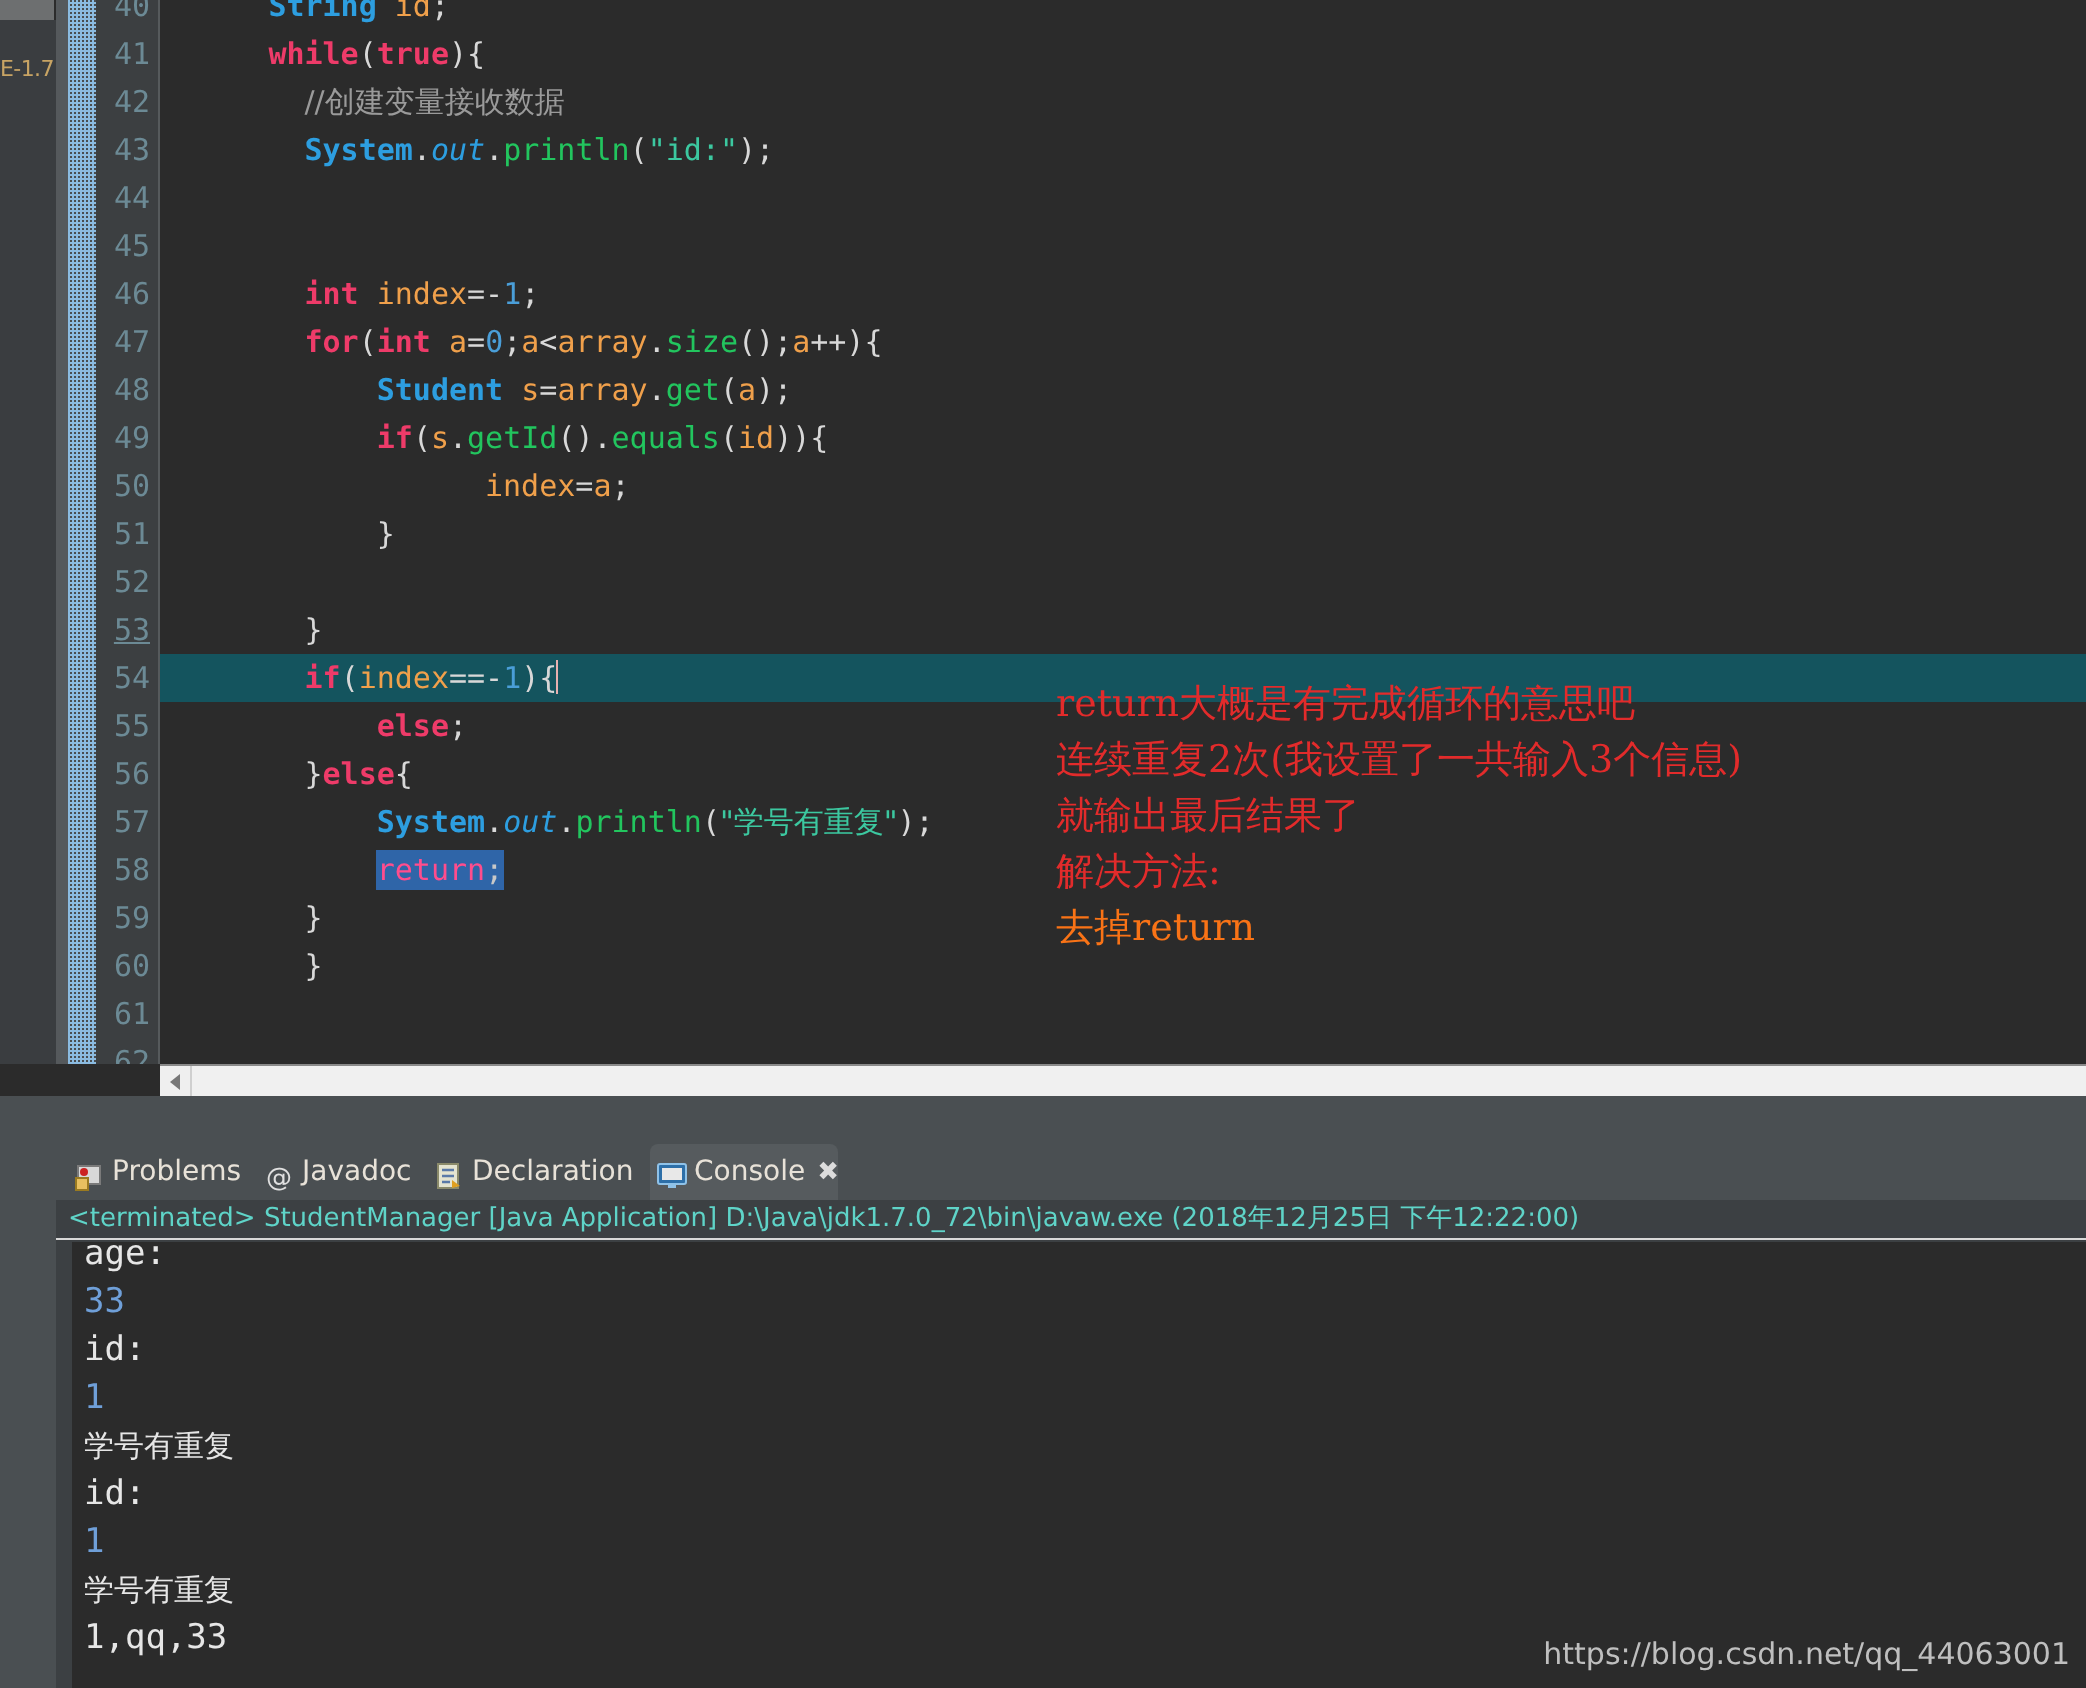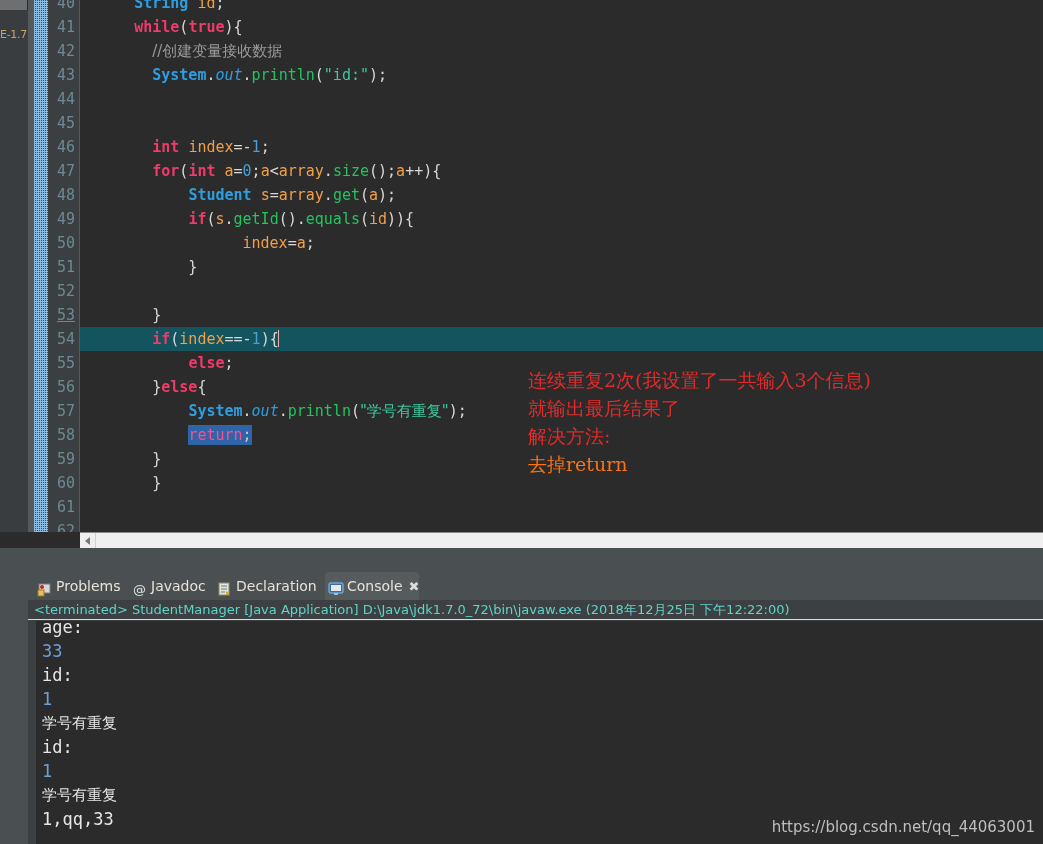--- a/index.html
+++ b/index.html
@@ -234,20 +234,21 @@
         <div class="cl" style="top: 327px;"><span class="pun">        </span><span class="kw">if</span><span class="pun">(</span><span class="var">index</span><span class="pun">==-</span><span class="num">1</span><span class="pun">){</span><span class="caret"></span></div>
         <div class="cl" style="top: 351px;"><span class="pun">            </span><span class="kw">else</span><span class="pun">;</span></div>
         <div class="cl" style="top: 375px;"><span class="pun">        }</span><span class="kw">else</span><span class="pun">{</span></div>
         <div class="cl" style="top: 399px;"><span class="pun">            </span><span class="stat">System</span><span class="pun">.</span><span class="fld">out</span><span class="pun">.</span><span class="mth">println</span><span class="pun">(</span><span class="str chs">"学号有重复"</span><span class="pun">);</span></div>
         <div class="cl" style="top: 423px;"><span class="pun">            </span><span class="sel-return">return<span class="semi">;</span></span></div>
         <div class="cl" style="top: 447px;"><span class="pun">        }</span></div>
         <div class="cl" style="top: 471px;"><span class="pun">        }</span></div>
         <div class="cl" style="top: 495px;"></div>
         <div class="cl" style="top: 519px;"></div>
         <div class="cl" style="top: 543px;"><span class="pun">        </span><span class="stat">System</span><span class="pun">.</span><span class="fld">out</span><span class="pun">.</span><span class="mth">println</span><span class="pun">(</span><span class="str">"name:"</span><span class="pun">);</span></div>
+        <div class="annot" style="left: 448px; top: 337.8px; color: rgb(226, 43, 43);">return大概是有完成循环的意思吧</div>
         <div class="annot" style="left: 448px; top: 365.8px; color: rgb(226, 43, 43);">连续重复2次(我设置了一共输入3个信息)</div>
         <div class="annot" style="left: 448px; top: 393.8px; color: rgb(226, 43, 43);">就输出最后结果了</div>
         <div class="annot" style="left: 448px; top: 421.8px; color: rgb(226, 43, 43);">解决方法:</div>
         <div class="annot" style="left: 448px; top: 449.8px; color: #f97316;">去掉return</div>
       </div>
 
     <div class="editor-bottom-dark"></div>
     <div class="hscroll">
       <div class="hscroll-arrow"></div>
     </div>

